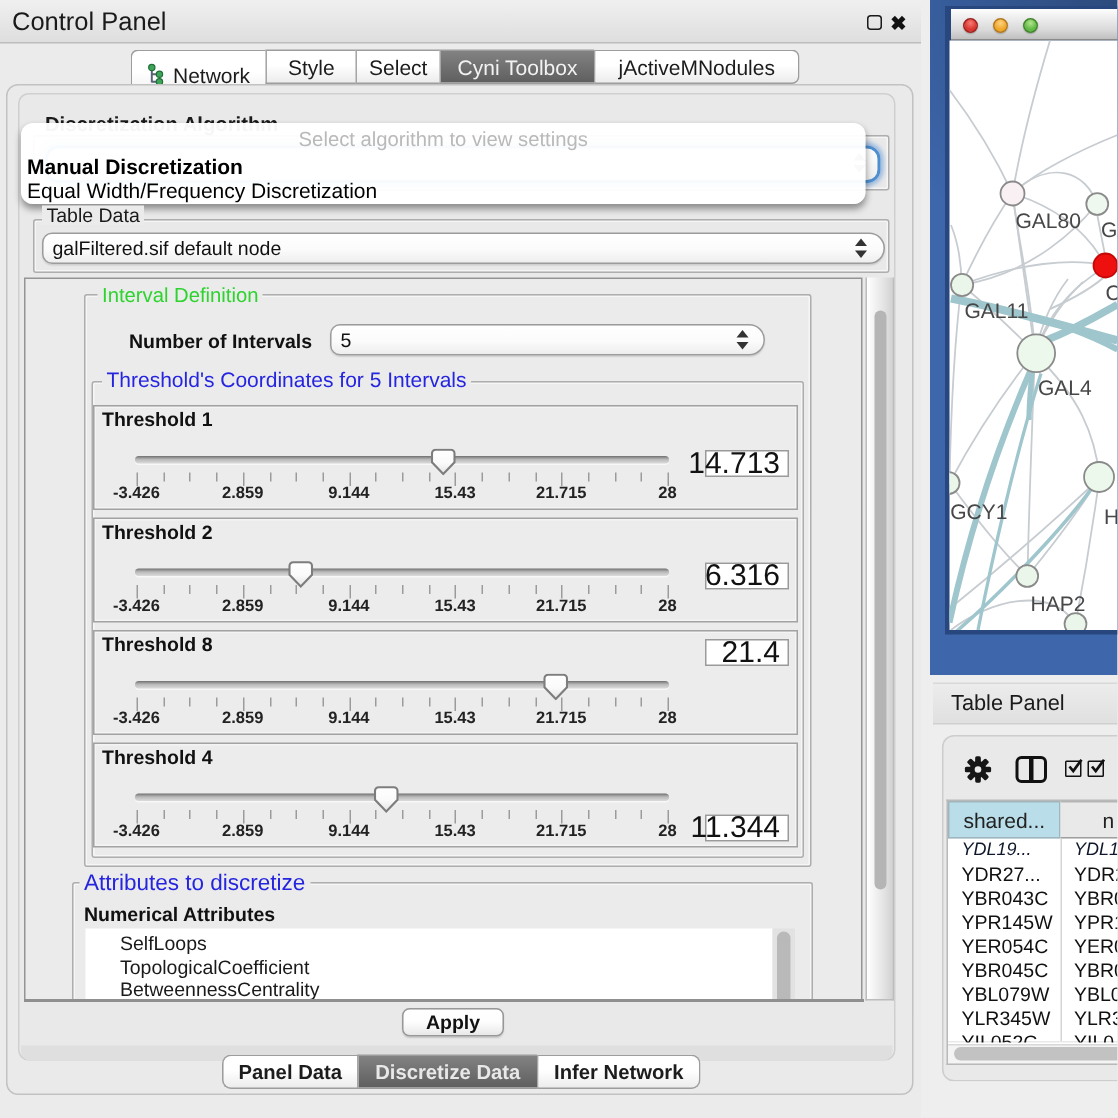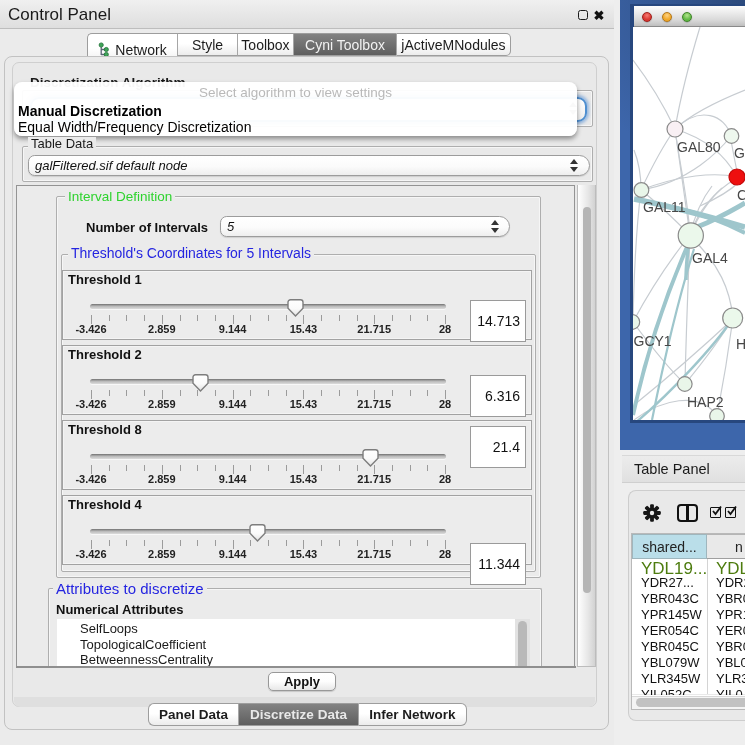--- a/index.html
+++ b/index.html
@@ -3,28 +3,28 @@
 <style>
 * { margin:0; padding:0; box-sizing:border-box; }
 html,body { width:745px; height:745px; overflow:hidden; }
 body { font-family:"Liberation Sans", sans-serif; background:#eeeeee; position:relative; }
 .abs { position:absolute; }
 .etched { border:1px solid #aeaeae; box-shadow:inset 0 0 0 1px #f6f6f6; border-radius:2px; }
 .gtitle { position:absolute; background:#ebebeb; padding:0 3px; font-size:13px; line-height:13px; }
 .combo { position:absolute; border:1px solid #9c9c9c; border-radius:7px 11px 11px 7px;
   background:linear-gradient(#ffffff 0%,#fbfbfb 55%,#eeeeee 100%);
   box-shadow:0 1px 1px rgba(0,0,0,0.12); font-size:13px; color:#111; }
-.combo .txt { position:absolute; left:6px; top:0; bottom:0; display:flex; align-items:center;font-style:italic; }
+.combo .txt { position:absolute; left:6px; top:0; bottom:0; display:flex; align-items:center; }
 .arrows { position:absolute; width:8px; }
 .arrows .up { width:0;height:0;border-left:4px solid transparent;border-right:4px solid transparent;border-bottom:5px solid #333; margin-bottom:3px;}
 .arrows .dn { width:0;height:0;border-left:4px solid transparent;border-right:4px solid transparent;border-top:5px solid #333;}
 .tbox { position:absolute; border:1px solid #a2a2a2; box-shadow:inset 0 0 0 1px #f4f4f4; background:#ececec; }
 .ttitle { position:absolute; font-weight:bold; font-size:13px; color:#111; }
 .track { position:absolute; height:5px; border-radius:2.5px; background:linear-gradient(#707070,#b9b9b9 45%,#dcdcdc); box-shadow:0 1px 0 #f8f8f8; }
-.vbox { position:absolute; width:56px; height:42px; background:#ffffff; border:1.5px solid #9a9a9a; font-size:14px; color:#111; display:flex; align-items:center; justify-content:flex-end; padding-right:5px; }
+.vbox { position:absolute; width:56px; height:18px; background:#ffffff; border:1.5px solid #9a9a9a; font-size:20px; color:#111; display:flex; align-items:center; justify-content:flex-end; padding-right:5px; }
 .tick { position:absolute; width:1px; background:#9b9b9b; }
 .slab { position:absolute; font-size:11px; font-weight:bold; color:#222; transform:translateX(-50%); white-space:nowrap; }
 .thumb { position:absolute; width:17px; height:18px; }
 .tabtext { display:flex; align-items:center; justify-content:center; height:100%; }
 </style></head>
 <body>
 
 <div class="abs" style="left:0;top:0;width:614px;height:745px;background:#ebebeb;"></div>
 <div class="abs" style="left:0;top:0;width:614px;height:29px;background:linear-gradient(#f0f0f0,#dedede);border-bottom:1px solid #bdbdbd;"></div>
 <div class="abs" style="left:8px;top:0;height:29px;display:flex;align-items:center;font-size:17px;color:#1a1a1a;">Control Panel</div>
@@ -35,26 +35,26 @@
         <path d="M3.2 5 V13 M3.2 7.5 H7 M3.2 12.5 H7" stroke="#5a6275" stroke-width="1.3" fill="none"></path>
         <circle cx="3.2" cy="3" r="2.1" fill="#3fa459" stroke="#1e7036" stroke-width="0.8"></circle>
         <circle cx="8.3" cy="7.5" r="2.1" fill="#3fa459" stroke="#1e7036" stroke-width="0.8"></circle>
         <circle cx="8.3" cy="12.5" r="2.1" fill="#3fa459" stroke="#1e7036" stroke-width="0.8"></circle>
       </svg>Network</div>
   </div>
 <div class="abs" style="left:177px;top:33px;width:60px;height:23px;font-size:14px;background:linear-gradient(#ffffff,#ffffff 45%,#ececec);color:#1c1c1c;border-top:1px solid #9d9d9d;border-bottom:1px solid #9d9d9d;border-left:1px solid #a6a6a6;">
     <div class="tabtext">Style</div>
   </div>
 <div class="abs" style="left:237px;top:33px;width:56px;height:23px;font-size:14px;background:linear-gradient(#ffffff,#ffffff 45%,#ececec);color:#1c1c1c;border-top:1px solid #9d9d9d;border-bottom:1px solid #9d9d9d;border-left:1px solid #a6a6a6;">
-    <div class="tabtext">Toolbox</div>
+    <div class="tabtext">Select</div>
   </div>
 <div class="abs" style="left:293px;top:33px;width:103px;height:23px;font-size:14px;background:linear-gradient(#828282,#5f5f5f);color:#f2f2f2;border-top:1px solid #9d9d9d;border-bottom:1px solid #9d9d9d;border-left:1px solid #a6a6a6;">
     <div class="tabtext">Cyni Toolbox</div>
   </div>
-<div class="abs" style="left:396px;top:33px;width:115px;height:23px;font-size:14px;background:linear-gradient(#ffffff,#ffffff 45%,#ececec);color:#1c1c1c;border-top:1px solid #9d9d9d;border-bottom:1px solid #9d9d9d;border-right:1px solid #9d9d9d;border-radius:0 5px 5px 0;border-left:1px solid #a6a6a6;">
+<div class="abs" style="left:396px;top:33px;width:137px;height:23px;font-size:14px;background:linear-gradient(#ffffff,#ffffff 45%,#ececec);color:#1c1c1c;border-top:1px solid #9d9d9d;border-bottom:1px solid #9d9d9d;border-right:1px solid #9d9d9d;border-radius:0 5px 5px 0;border-left:1px solid #a6a6a6;">
     <div class="tabtext">jActiveMNodules</div>
   </div>
 <div class="abs" style="left:4px;top:56px;width:605px;height:674px;background:#eaeaea;border:1px solid #c2c2c2;border-radius:8px;"></div>
 <div class="abs" style="left:12px;top:62px;width:585px;height:645px;background:#e9e9e9;border:1px solid #cfcfcf;border-radius:7px;"></div>
 <div class="abs" style="left:14px;top:697px;width:581px;height:10px;background:#dfdfdf;border-radius:0 0 6px 6px;"></div>
 <div class="etched abs" style="left:22px;top:90px;width:571px;height:37px;"></div>
 <div class="abs" style="left:30px;top:75px;font-size:13.5px;font-weight:bold;color:#1a1a1a;">Discretization Algorithm</div>
 <div class="abs" style="left:30px;top:97px;width:557px;height:25px;border-radius:9px;background:linear-gradient(#ffffff,#ededed);border:2.5px solid #4f8fd0;box-shadow:0 0 3px 2px rgba(120,165,220,0.7);"></div>
 <div class="arrows abs" style="right:168px;top:102px;opacity:0.85;">
     <div class="up" style="border-bottom-color:#555;"></div>
@@ -357,21 +357,21 @@
 <svg class="abs" style="left:710px;top:505px;" width="13" height="13" viewBox="0 0 13 13">
     <path d="M3 6 L5.5 9 L11 1.5" fill="none" stroke="#111" stroke-width="1.8"></path>
   </svg>
 <div class="abs" style="left:725px;top:507px;width:11px;height:11px;border:1.6px solid #111;border-radius:1px;"></div>
 <svg class="abs" style="left:725px;top:505px;" width="13" height="13" viewBox="0 0 13 13">
     <path d="M3 6 L5.5 9 L11 1.5" fill="none" stroke="#111" stroke-width="1.8"></path>
   </svg>
 <div class="abs" style="left:632px;top:534px;width:113px;height:160px;background:#ffffff;overflow:hidden;"></div>
 <div class="abs" style="left:632px;top:534px;width:75px;height:25px;background:#badee9;border:1px solid #9fb6bd;font-size:14px;color:#222;display:flex;align-items:center;justify-content:center;">shared...</div>
 <div class="abs" style="left:707px;top:534px;width:38px;height:25px;background:#e9e9e9;border-top:1px solid #b5b5b5;border-bottom:1px solid #9f9f9f;font-size:14px;color:#222;display:flex;align-items:center;padding-left:28px;">n</div>
-<div class="abs" style="left:641px;top:558.5px;width:104px;height:16px;overflow:hidden;font-size:17px;color:#4d7c0f;white-space:nowrap;">YDL19...<span style="position:absolute;left:75px;">YDL1</span></div>
+<div class="abs" style="left:641px;top:558.5px;width:104px;height:16px;overflow:hidden;font-size:12px;color:#0f172a;white-space:nowrap;font-style:italic;">YDL19...<span style="position:absolute;left:75px;">YDL1</span></div>
 <div class="abs" style="left:641px;top:574.5px;width:104px;height:16px;overflow:hidden;font-size:13px;color:#111;white-space:nowrap;">YDR27...<span style="position:absolute;left:75px;">YDR2</span></div>
 <div class="abs" style="left:641px;top:590.5px;width:104px;height:16px;overflow:hidden;font-size:13px;color:#111;white-space:nowrap;">YBR043C<span style="position:absolute;left:75px;">YBR0</span></div>
 <div class="abs" style="left:641px;top:606.5px;width:104px;height:16px;overflow:hidden;font-size:13px;color:#111;white-space:nowrap;">YPR145W<span style="position:absolute;left:75px;">YPR1</span></div>
 <div class="abs" style="left:641px;top:622.5px;width:104px;height:16px;overflow:hidden;font-size:13px;color:#111;white-space:nowrap;">YER054C<span style="position:absolute;left:75px;">YER0</span></div>
 <div class="abs" style="left:641px;top:638.5px;width:104px;height:16px;overflow:hidden;font-size:13px;color:#111;white-space:nowrap;">YBR045C<span style="position:absolute;left:75px;">YBR0</span></div>
 <div class="abs" style="left:641px;top:654.5px;width:104px;height:16px;overflow:hidden;font-size:13px;color:#111;white-space:nowrap;">YBL079W<span style="position:absolute;left:75px;">YBL0</span></div>
 <div class="abs" style="left:641px;top:670.5px;width:104px;height:16px;overflow:hidden;font-size:13px;color:#111;white-space:nowrap;">YLR345W<span style="position:absolute;left:75px;">YLR3</span></div>
 <div class="abs" style="left:641px;top:686.5px;width:104px;height:16px;overflow:hidden;font-size:13px;color:#111;white-space:nowrap;">YIL052C<span style="position:absolute;left:75px;">YIL0</span></div>
 <div class="abs" style="left:632px;top:695px;width:113px;height:2px;background:#ffffff;"></div>
 <div class="abs" style="left:706.5px;top:559px;width:1px;height:135px;background:#d4d4d4;"></div>

